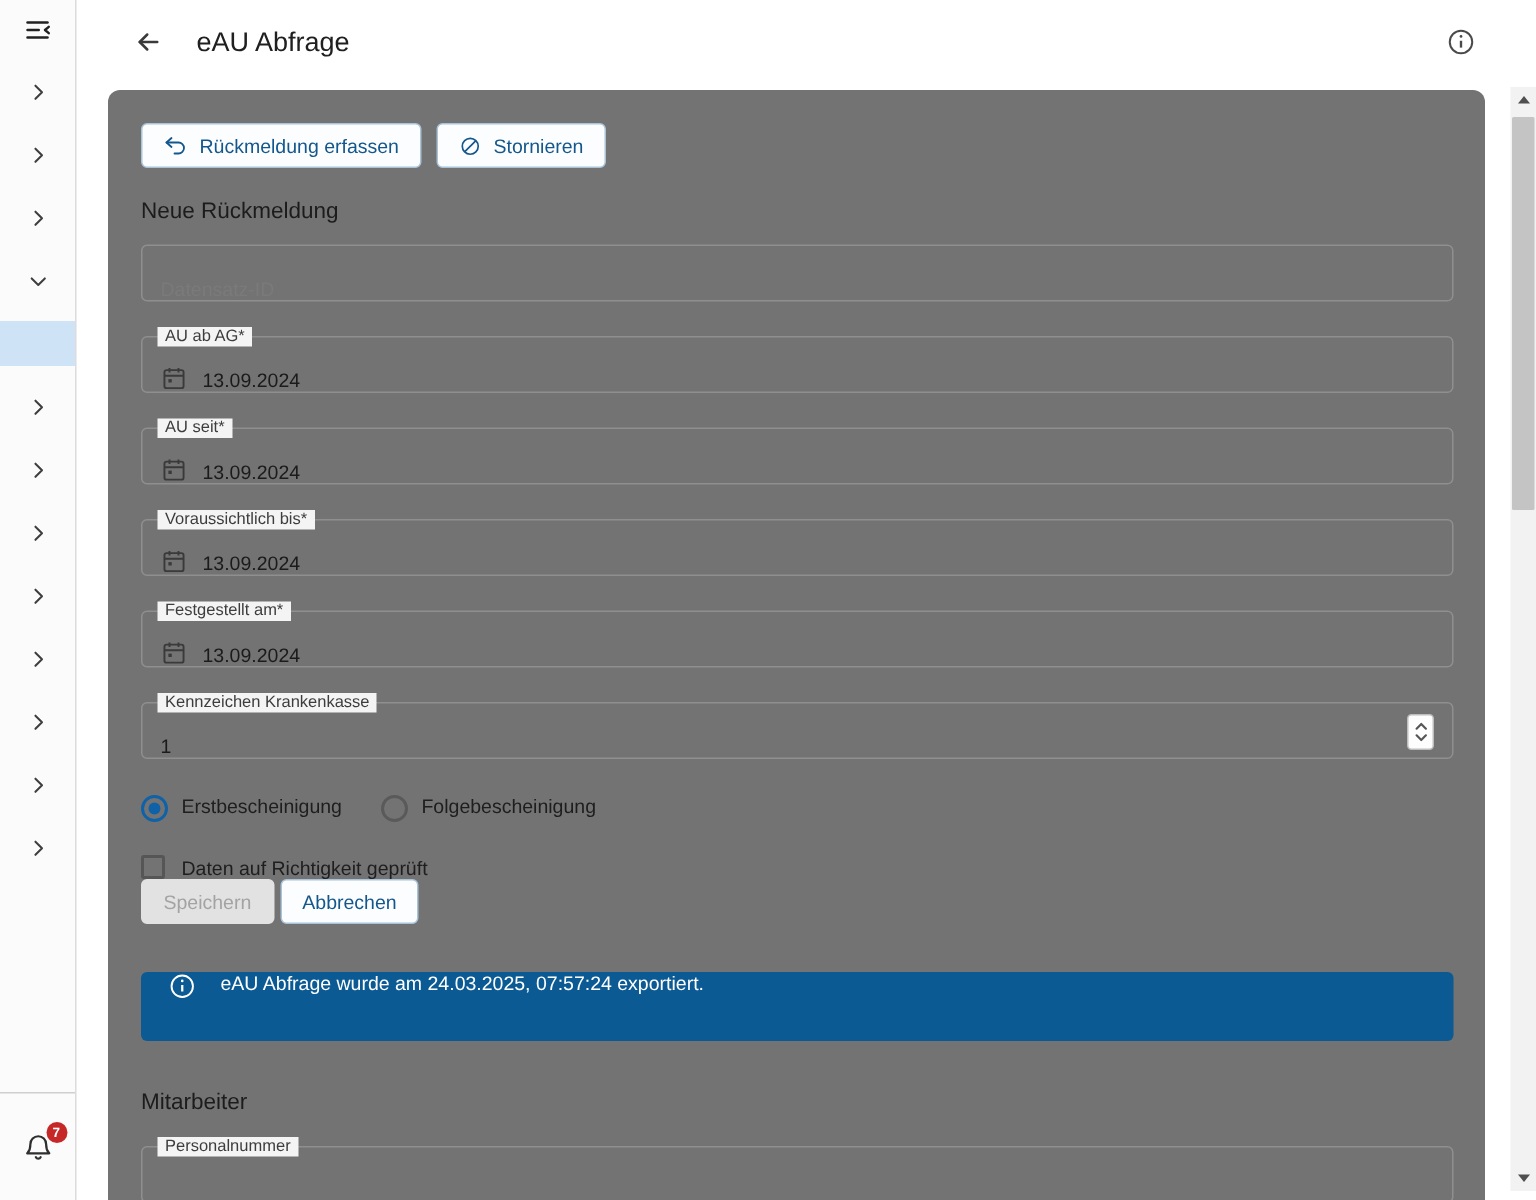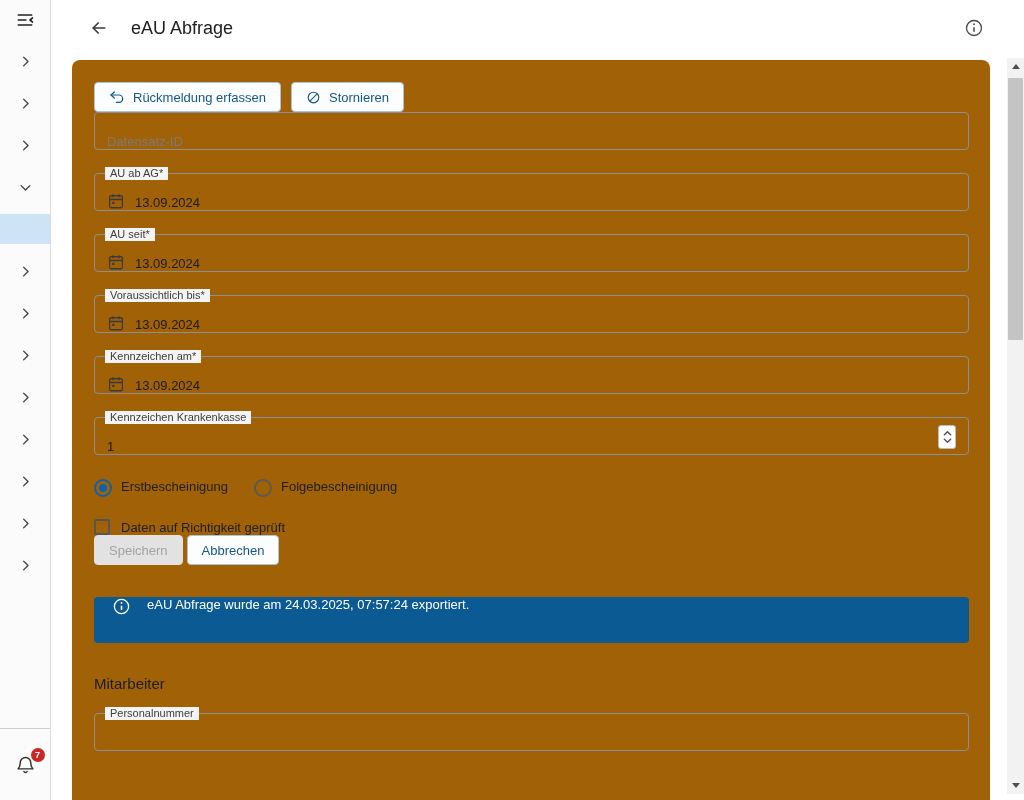--- a/index.html
+++ b/index.html
@@ -20,21 +20,21 @@
     display:flex;align-items:center;justify-content:center;padding:0 3px}
 
   
   .main{position:absolute;left:51px;top:0;width:973px;height:680px}
   header{height:56px;display:flex;align-items:center;padding:0 26px 0 38px;gap:22px}
   .back-btn{display:flex;cursor:pointer}
   h1{font-size:18px;font-weight:400;color:#202020;flex:1}
   .info-btn{display:flex;cursor:pointer;margin-right:14px}
 
   
-  .panel{position:absolute;left:21px;top:60px;width:918px;height:740px;background:#a16207;
+  .panel{position:absolute;left:21px;top:60px;width:918px;height:740px;background:#737373;
     border-radius:8px 8px 0 0;padding:22px 21px 0 22px;overflow:hidden}
   .actions{display:flex;gap:10px}
   .btn{height:30px;border-radius:4px;font-size:13px;font-family:inherit;display:inline-flex;
     align-items:center;gap:8px;padding:0 14px;cursor:pointer}
   .btn.outline{background:#fbfdfe;border:1px solid #a9c3d9;color:var(--accent,#14578c)}
   .btn.disabled{background:#e2e2e2;border:1px solid #e2e2e2;color:#a3a3a3;cursor:default}
   h2{font-size:15px;font-weight:400;color:#1c1c1c;margin:20px 0 14px}
   h2.mit{margin-top:32px}
 
   .field{position:relative;height:38px;border:1px solid #8f8f8f;border-radius:4px;
@@ -227,20 +227,21 @@
         <span style="display:flex">
           <svg width="15" height="15" viewBox="0 0 24 24" fill="none" stroke="currentColor" stroke-width="1.8">
             <circle cx="12" cy="12" r="8.5"></circle>
               <line x1="6.2" y1="17.8" x2="17.8" y2="6.2"></line>
           </svg>
         </span>
         <span>Stornieren</span>
       </button>
     </div>
 
+    <h2>Neue Rückmeldung</h2>
 
     <div class="field">
       <input class="ghost" placeholder="Datensatz-ID" style="">
     </div>
 
     <div class="field">
       <span class="flabel">AU ab AG*</span>
       <span class="cal-icon">
         <svg width="18" height="18" viewBox="0 0 24 24" fill="none" stroke="#3a3a3a" stroke-width="1.7">
           <rect x="3.5" y="5" width="17" height="16" rx="2"></rect>
@@ -269,21 +270,21 @@
         <svg width="18" height="18" viewBox="0 0 24 24" fill="none" stroke="#3a3a3a" stroke-width="1.7">
           <rect x="3.5" y="5" width="17" height="16" rx="2"></rect>
             <path d="M8 3v4M16 3v4M3.5 10h17"></path>
           <rect x="7" y="13" width="3" height="3" fill="#3a3a3a" stroke="none"></rect>
         </svg>
       </span>
       <span class="fvalue">13.09.2024</span>
     </div>
 
     <div class="field">
-      <span class="flabel">Kennzeichen am*</span>
+      <span class="flabel">Festgestellt am*</span>
       <span class="cal-icon">
         <svg width="18" height="18" viewBox="0 0 24 24" fill="none" stroke="#3a3a3a" stroke-width="1.7">
           <rect x="3.5" y="5" width="17" height="16" rx="2"></rect>
             <path d="M8 3v4M16 3v4M3.5 10h17"></path>
           <rect x="7" y="13" width="3" height="3" fill="#3a3a3a" stroke="none"></rect>
         </svg>
       </span>
       <span class="fvalue">13.09.2024</span>
     </div>
 

